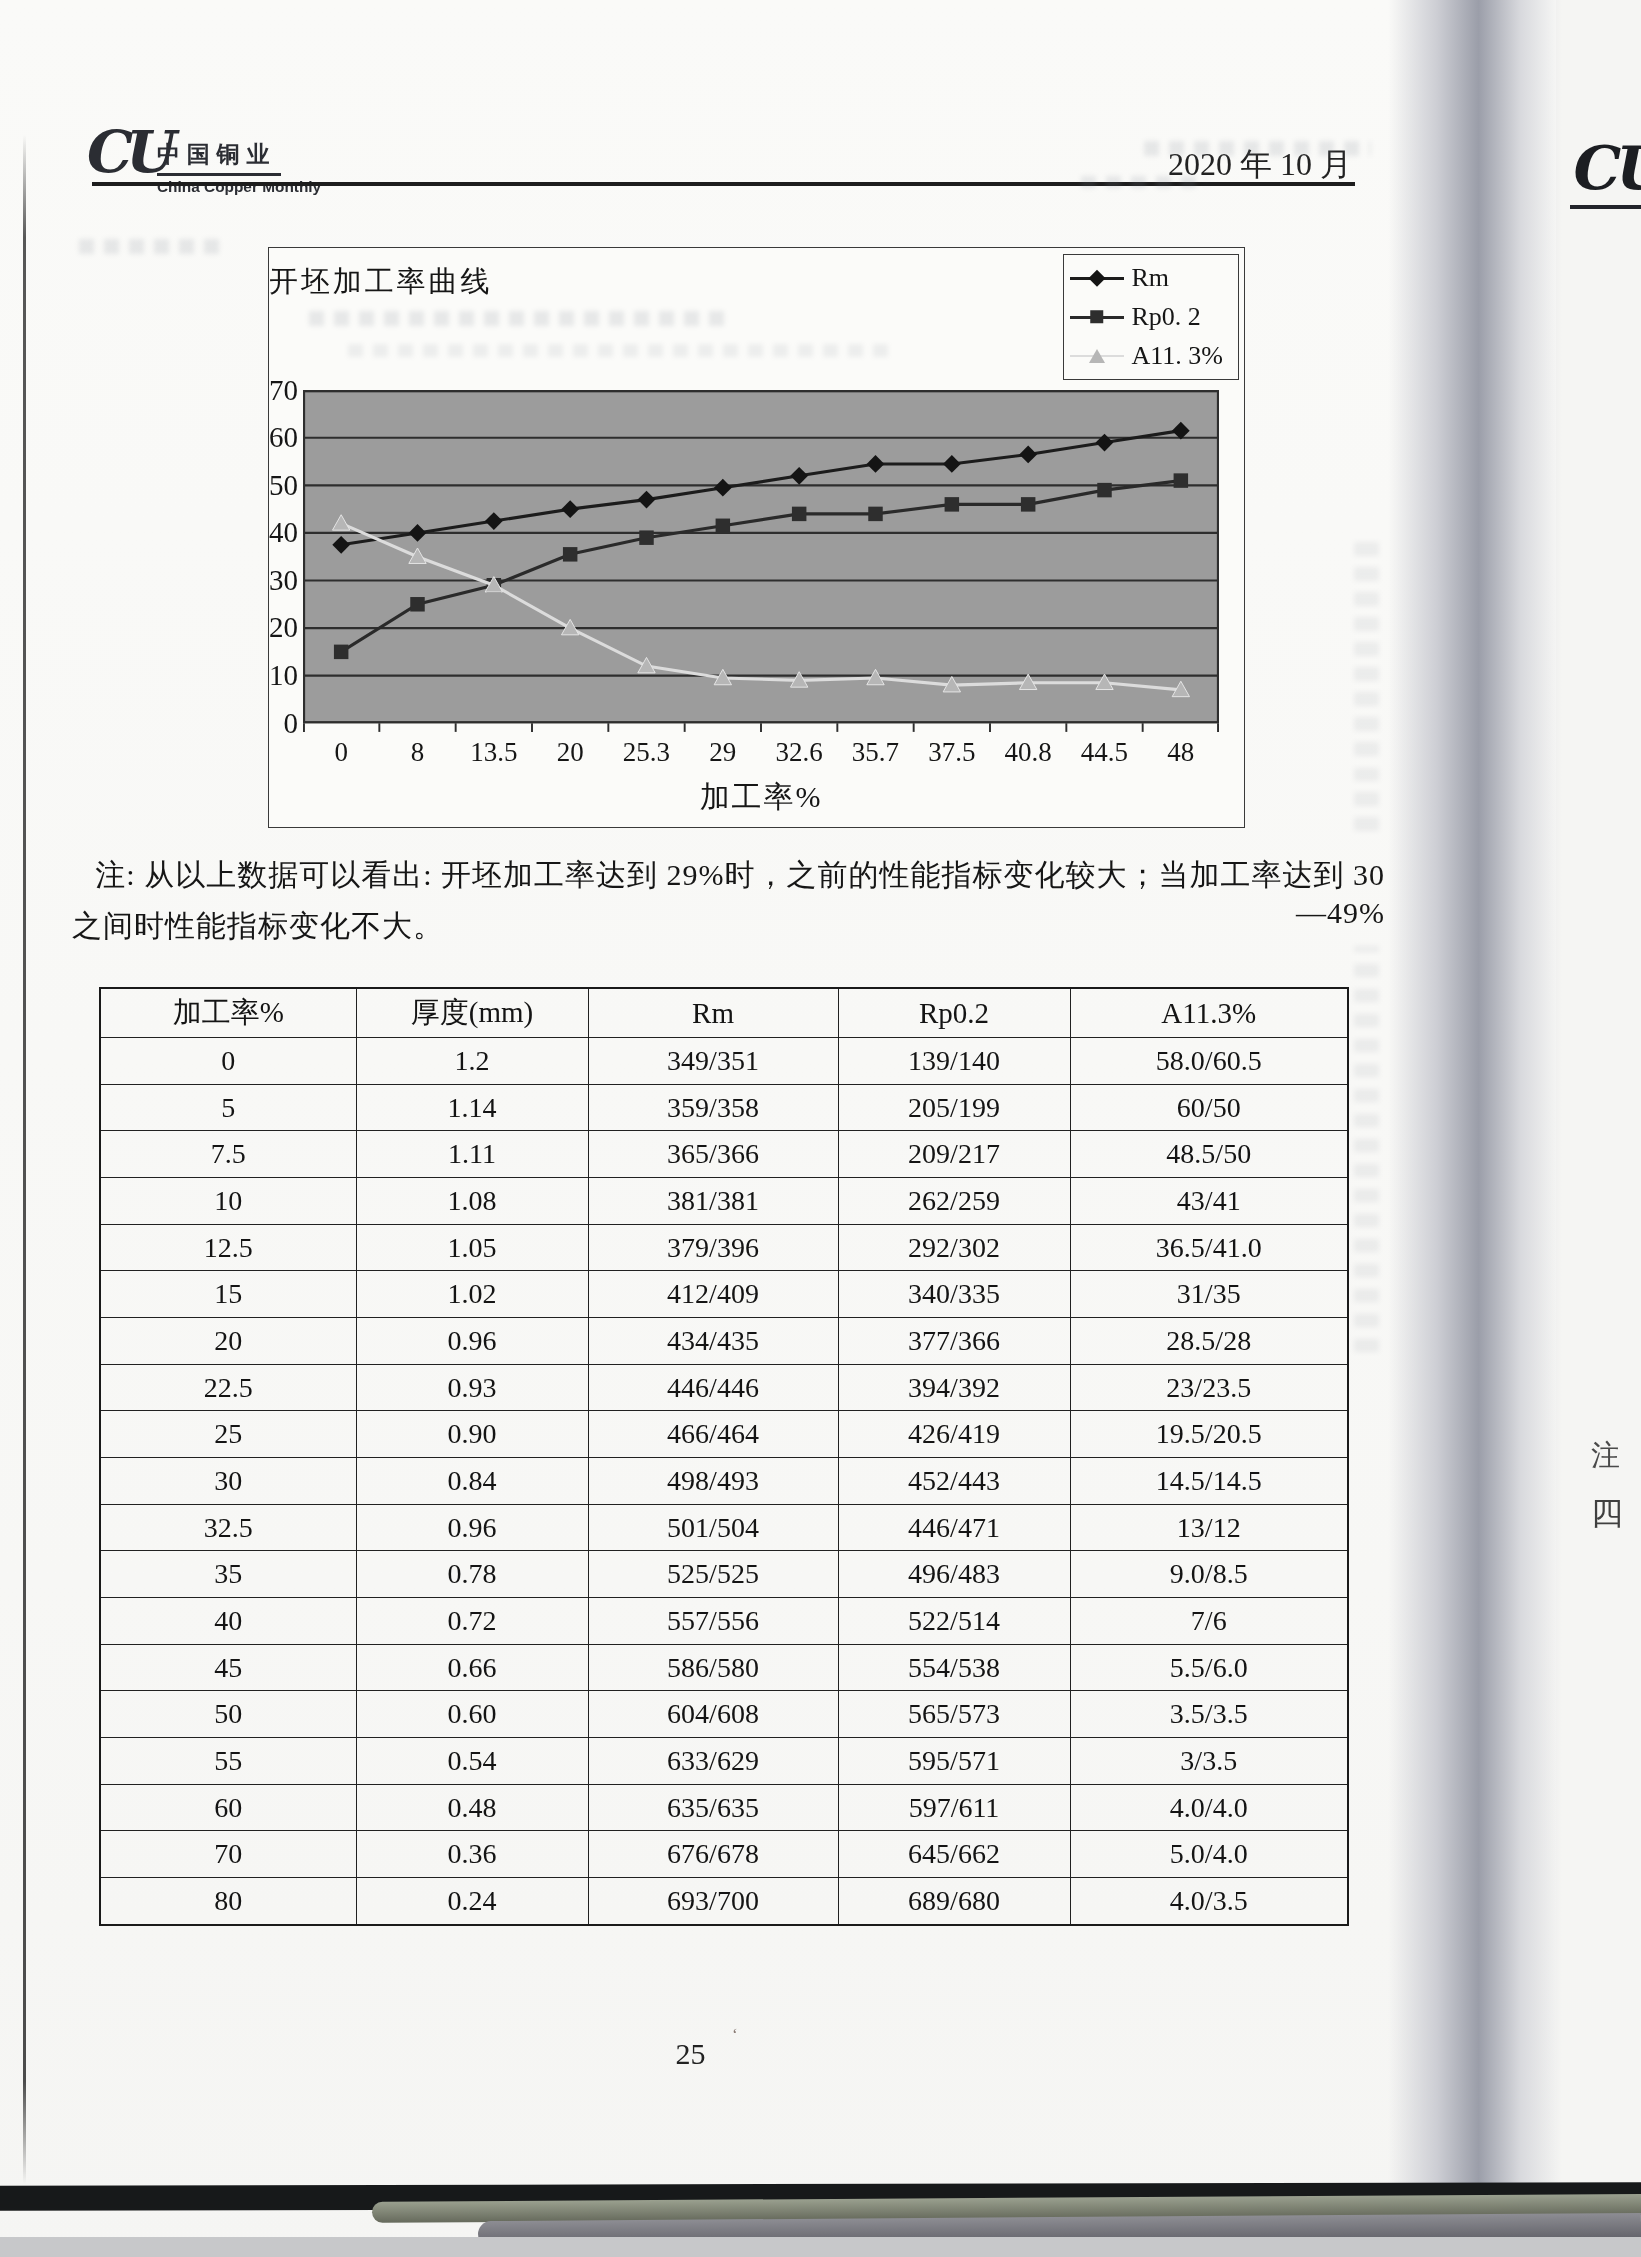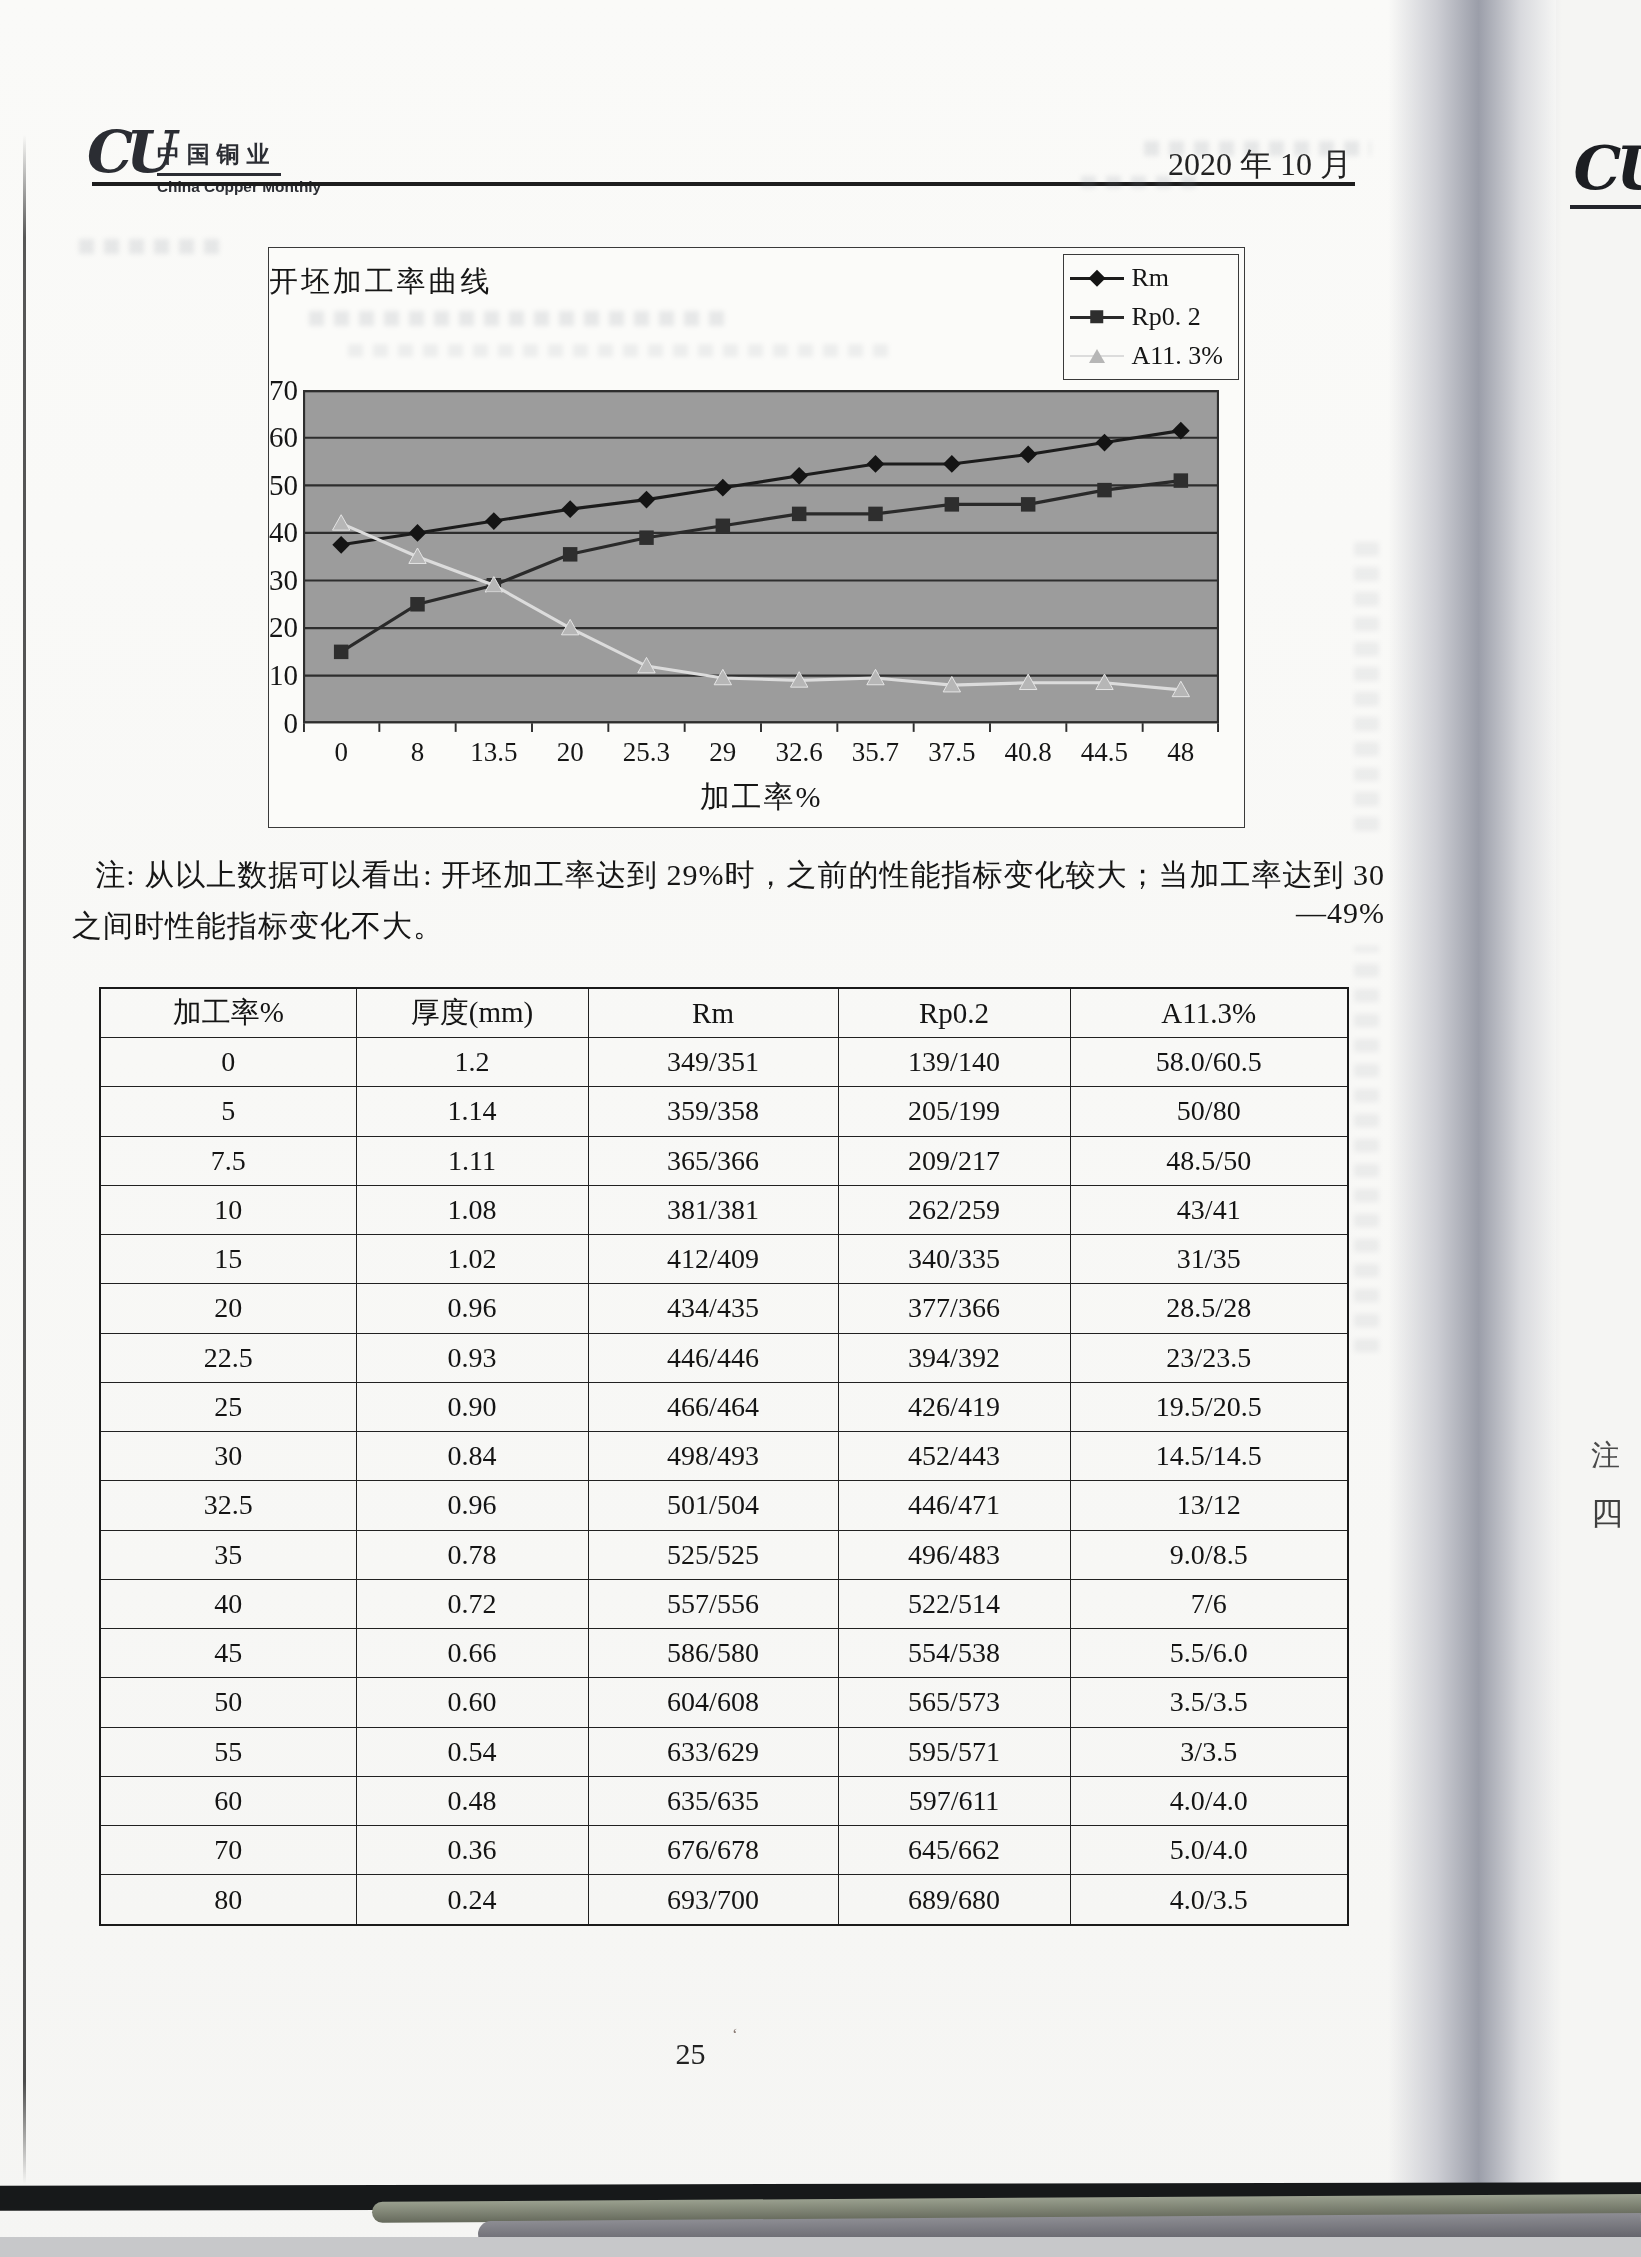--- a/index.html
+++ b/index.html
@@ -236,35 +236,42 @@
             <td>1.2</td>
             <td>349/351</td>
             <td>139/140</td>
             <td>58.0/60.5</td>
           </tr>
           <tr>
             <td>5</td>
             <td>1.14</td>
             <td>359/358</td>
             <td>205/199</td>
-            <td>50/80</td>
+            <td>60/50</td>
           </tr>
           <tr>
             <td>7.5</td>
             <td>1.11</td>
             <td>365/366</td>
             <td>209/217</td>
             <td>48.5/50</td>
           </tr>
           <tr>
             <td>10</td>
             <td>1.08</td>
             <td>381/381</td>
             <td>262/259</td>
             <td>43/41</td>
+          </tr>
+          <tr>
+            <td>12.5</td>
+            <td>1.05</td>
+            <td>379/396</td>
+            <td>292/302</td>
+            <td>36.5/41.0</td>
           </tr>
           <tr>
             <td>15</td>
             <td>1.02</td>
             <td>412/409</td>
             <td>340/335</td>
             <td>31/35</td>
           </tr>
           <tr>
             <td>20</td>

